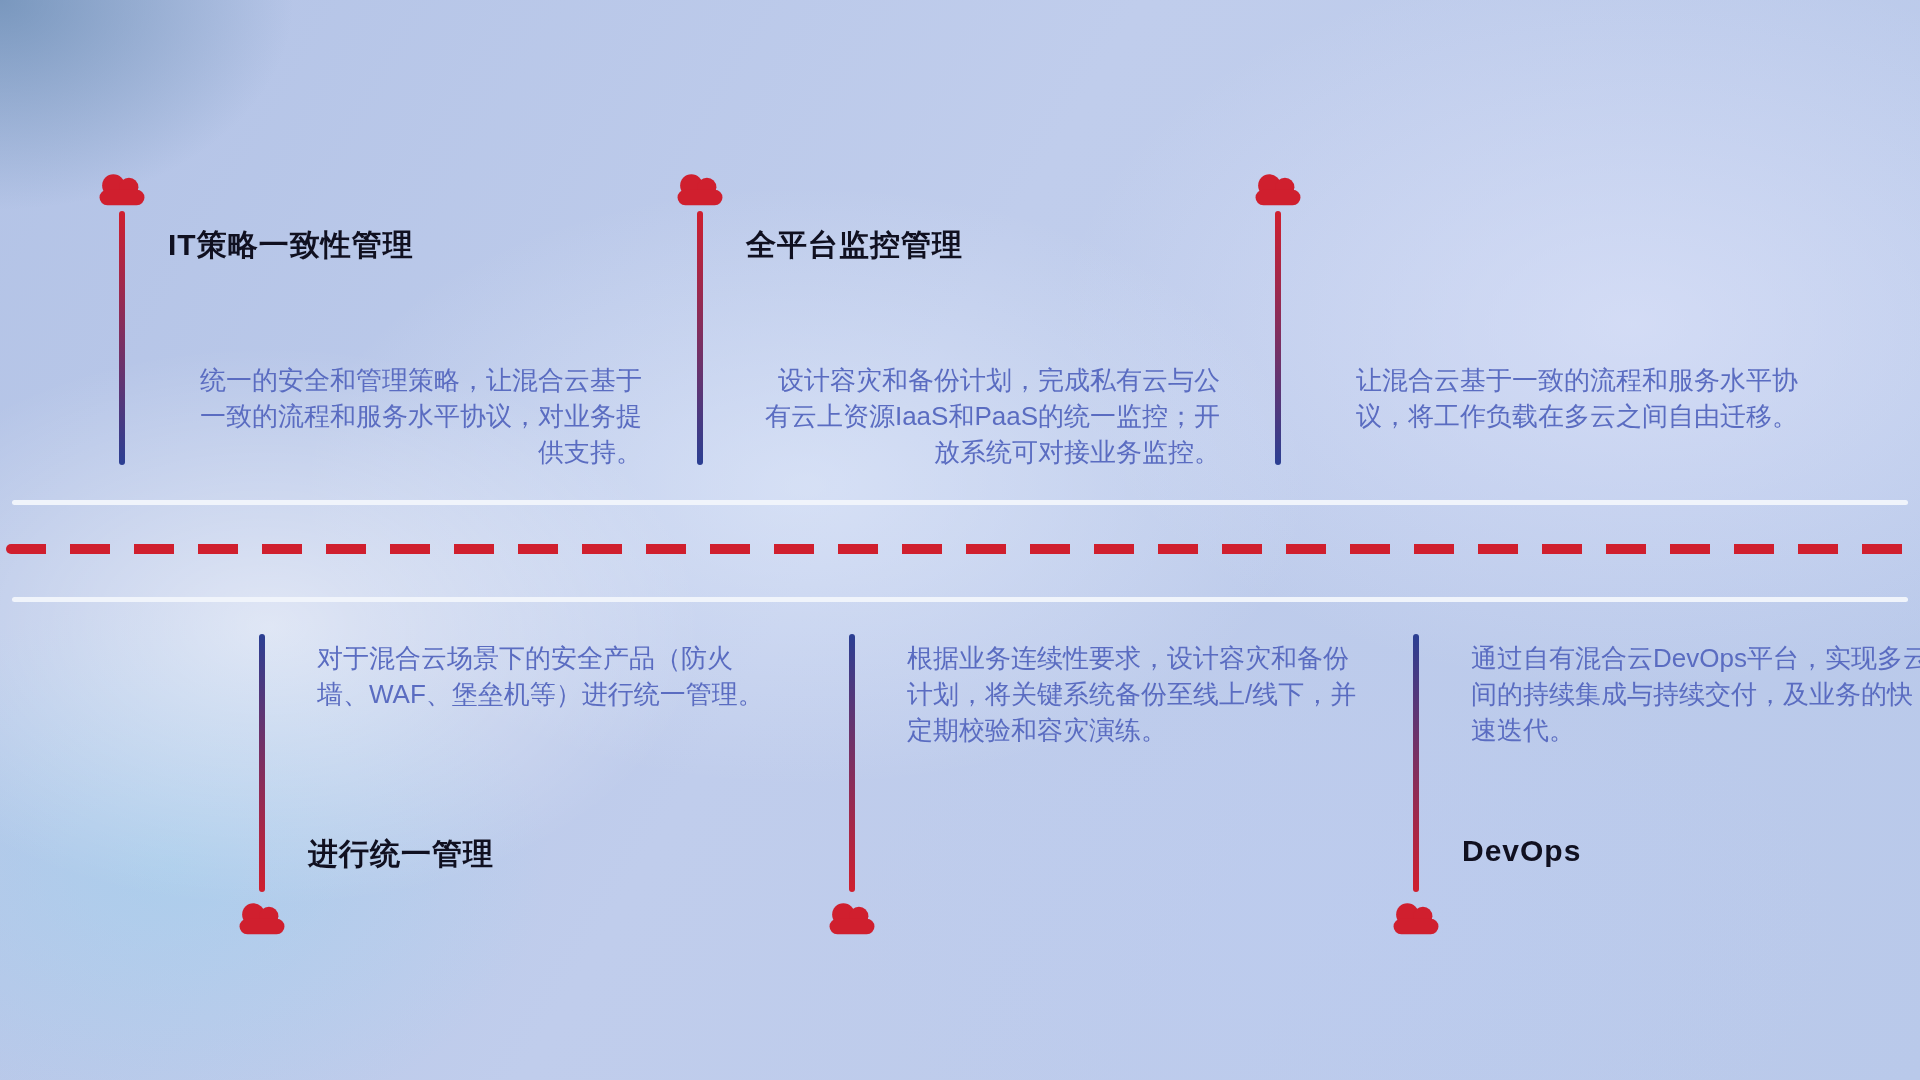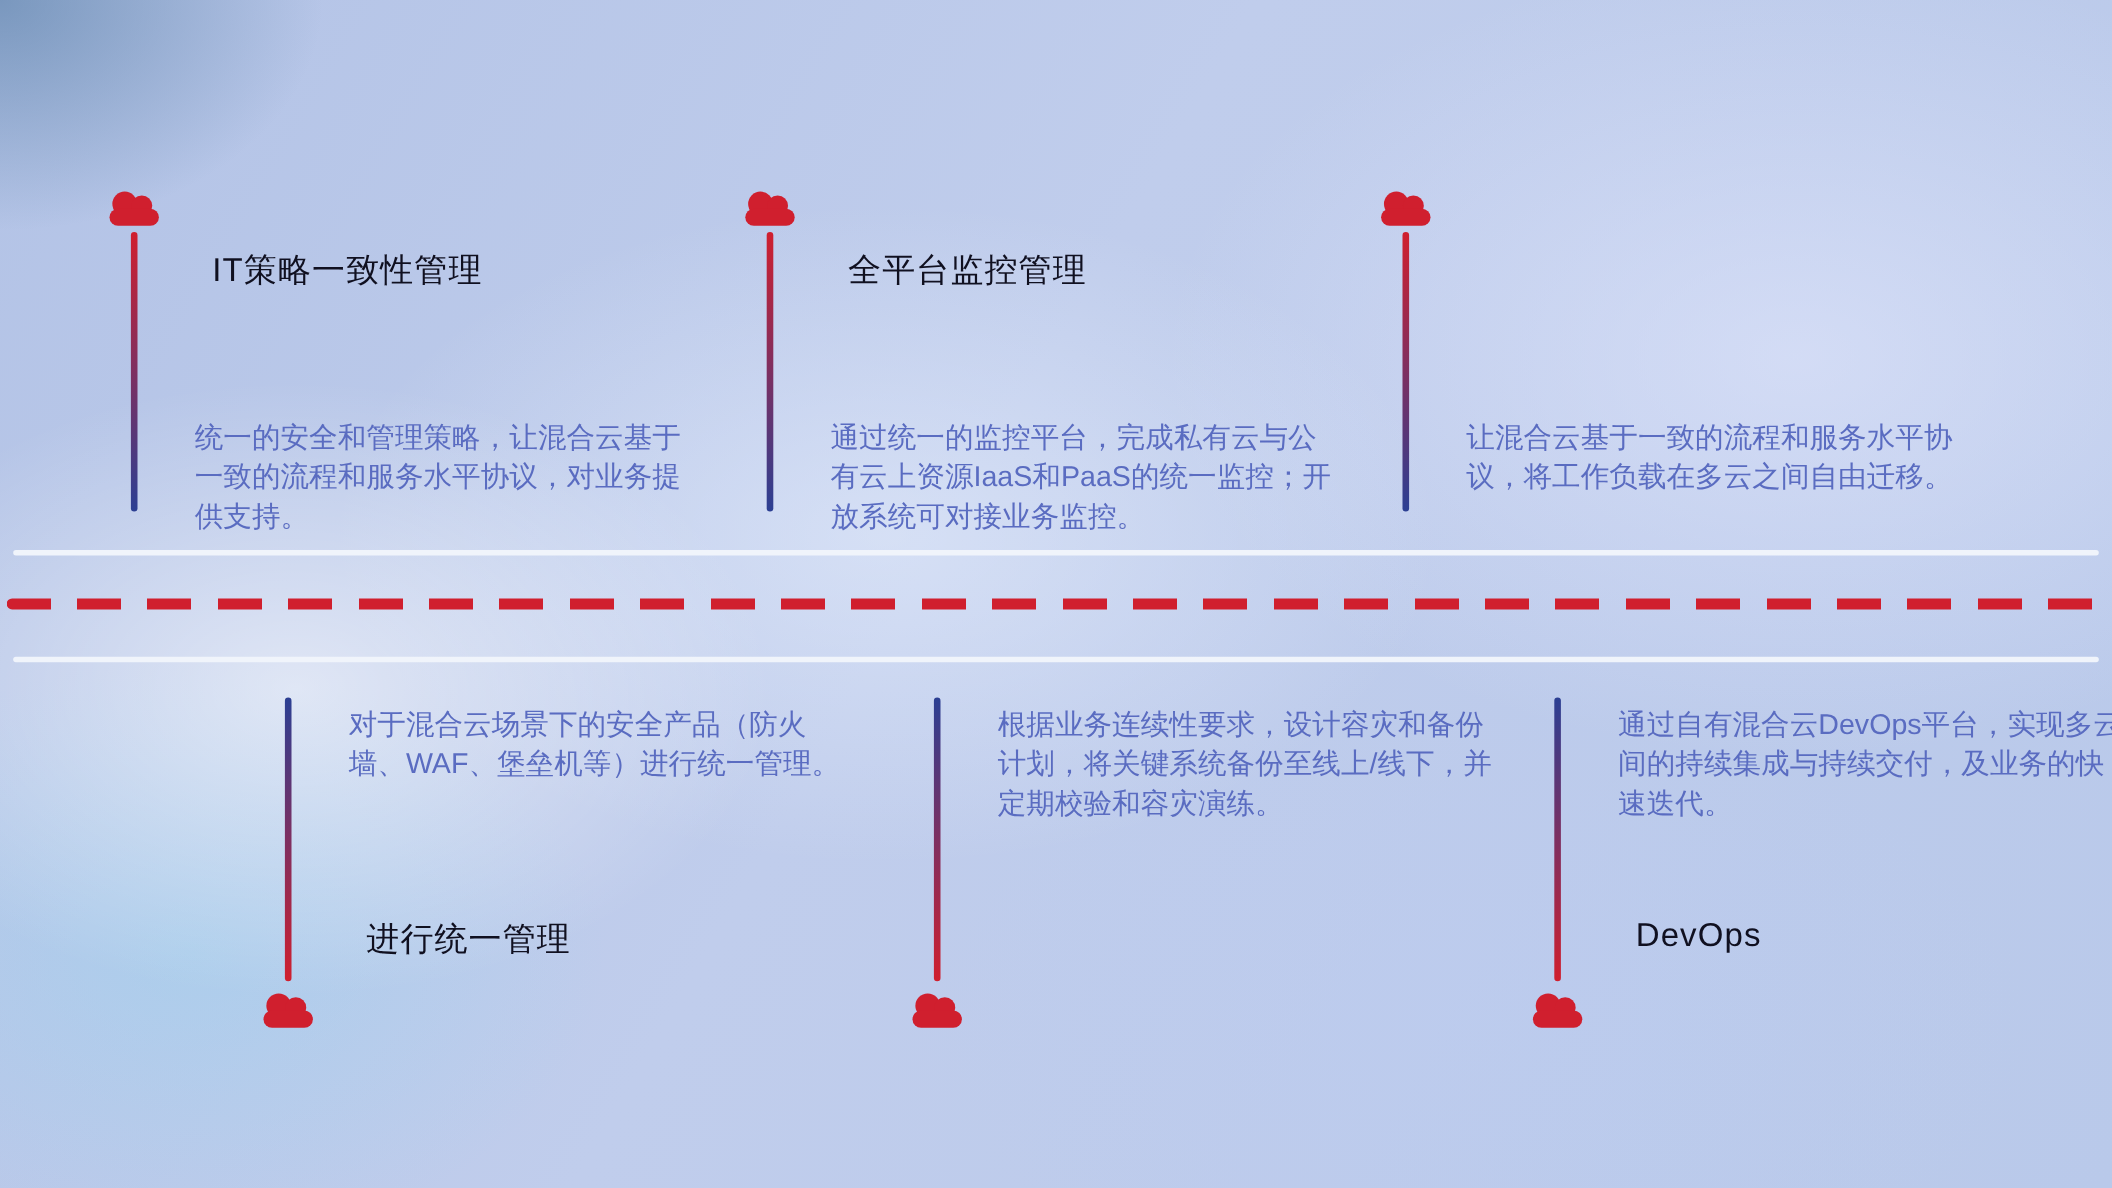--- a/index.html
+++ b/index.html
@@ -58,39 +58,39 @@
     width: 56px;
     height: 38px;
     line-height: 0;
   }
   .item.top .cloud    { top: 0; }
   .item.bottom .cloud { top: 264px; }
   .cloud svg { width: 56px; height: 38px; fill: var(--accent-red); }
 
   .feature-title {
     position: absolute;
-    left: 74px;
+    left: 49px;
     width: 460px;
     font-size: 30px;
-    font-weight: 400;
+    font-weight: 700;
     color: var(--title);
     letter-spacing: 1px;
   }
   .item.top .feature-title    { top: 56px; }
   .item.bottom .feature-title { top: 200px; }
 
   .feature-desc {
     position: absolute;
     left: 58px;
     width: 465px;
     font-size: 26px;
     line-height: 36px;
     color: var(--desc);
   }
-  .item.top .feature-desc    { top: 210px; }
+  .item.top .feature-desc    { top: 193px; text-align: right; }
   .item.bottom .feature-desc { top: 6px; }
 
   
   .solid-line {
     position: absolute;
     left: 12px; right: 12px;
     height: 5px;
     border-radius: 3px;
     background: var(--solid-line);
   }
@@ -127,21 +127,21 @@
   <div class="item top t1">
     <div class="cloud">
       <svg viewBox="0 0 64 44">
           <circle cx="22" cy="19" r="13"></circle>
           <circle cx="40" cy="21" r="11"></circle>
           <rect x="6" y="24" width="52" height="18" rx="9"></rect>
         </svg>
     </div>
     <div class="vline"></div>
     <div class="feature-title">全平台监控管理</div>
-    <div class="feature-desc">通过统一的监控平台，完成私有云与公有云上资源IaaS和PaaS的统一监控；开放系统可对接业务监控。</div>
+    <div class="feature-desc">设计容灾和备份计划，完成私有云与公有云上资源IaaS和PaaS的统一监控；开放系统可对接业务监控。</div>
   </div>
 
   <div class="item top t2">
     <div class="cloud">
       <svg viewBox="0 0 64 44">
           <circle cx="22" cy="19" r="13"></circle>
           <circle cx="40" cy="21" r="11"></circle>
           <rect x="6" y="24" width="52" height="18" rx="9"></rect>
         </svg>
     </div>

